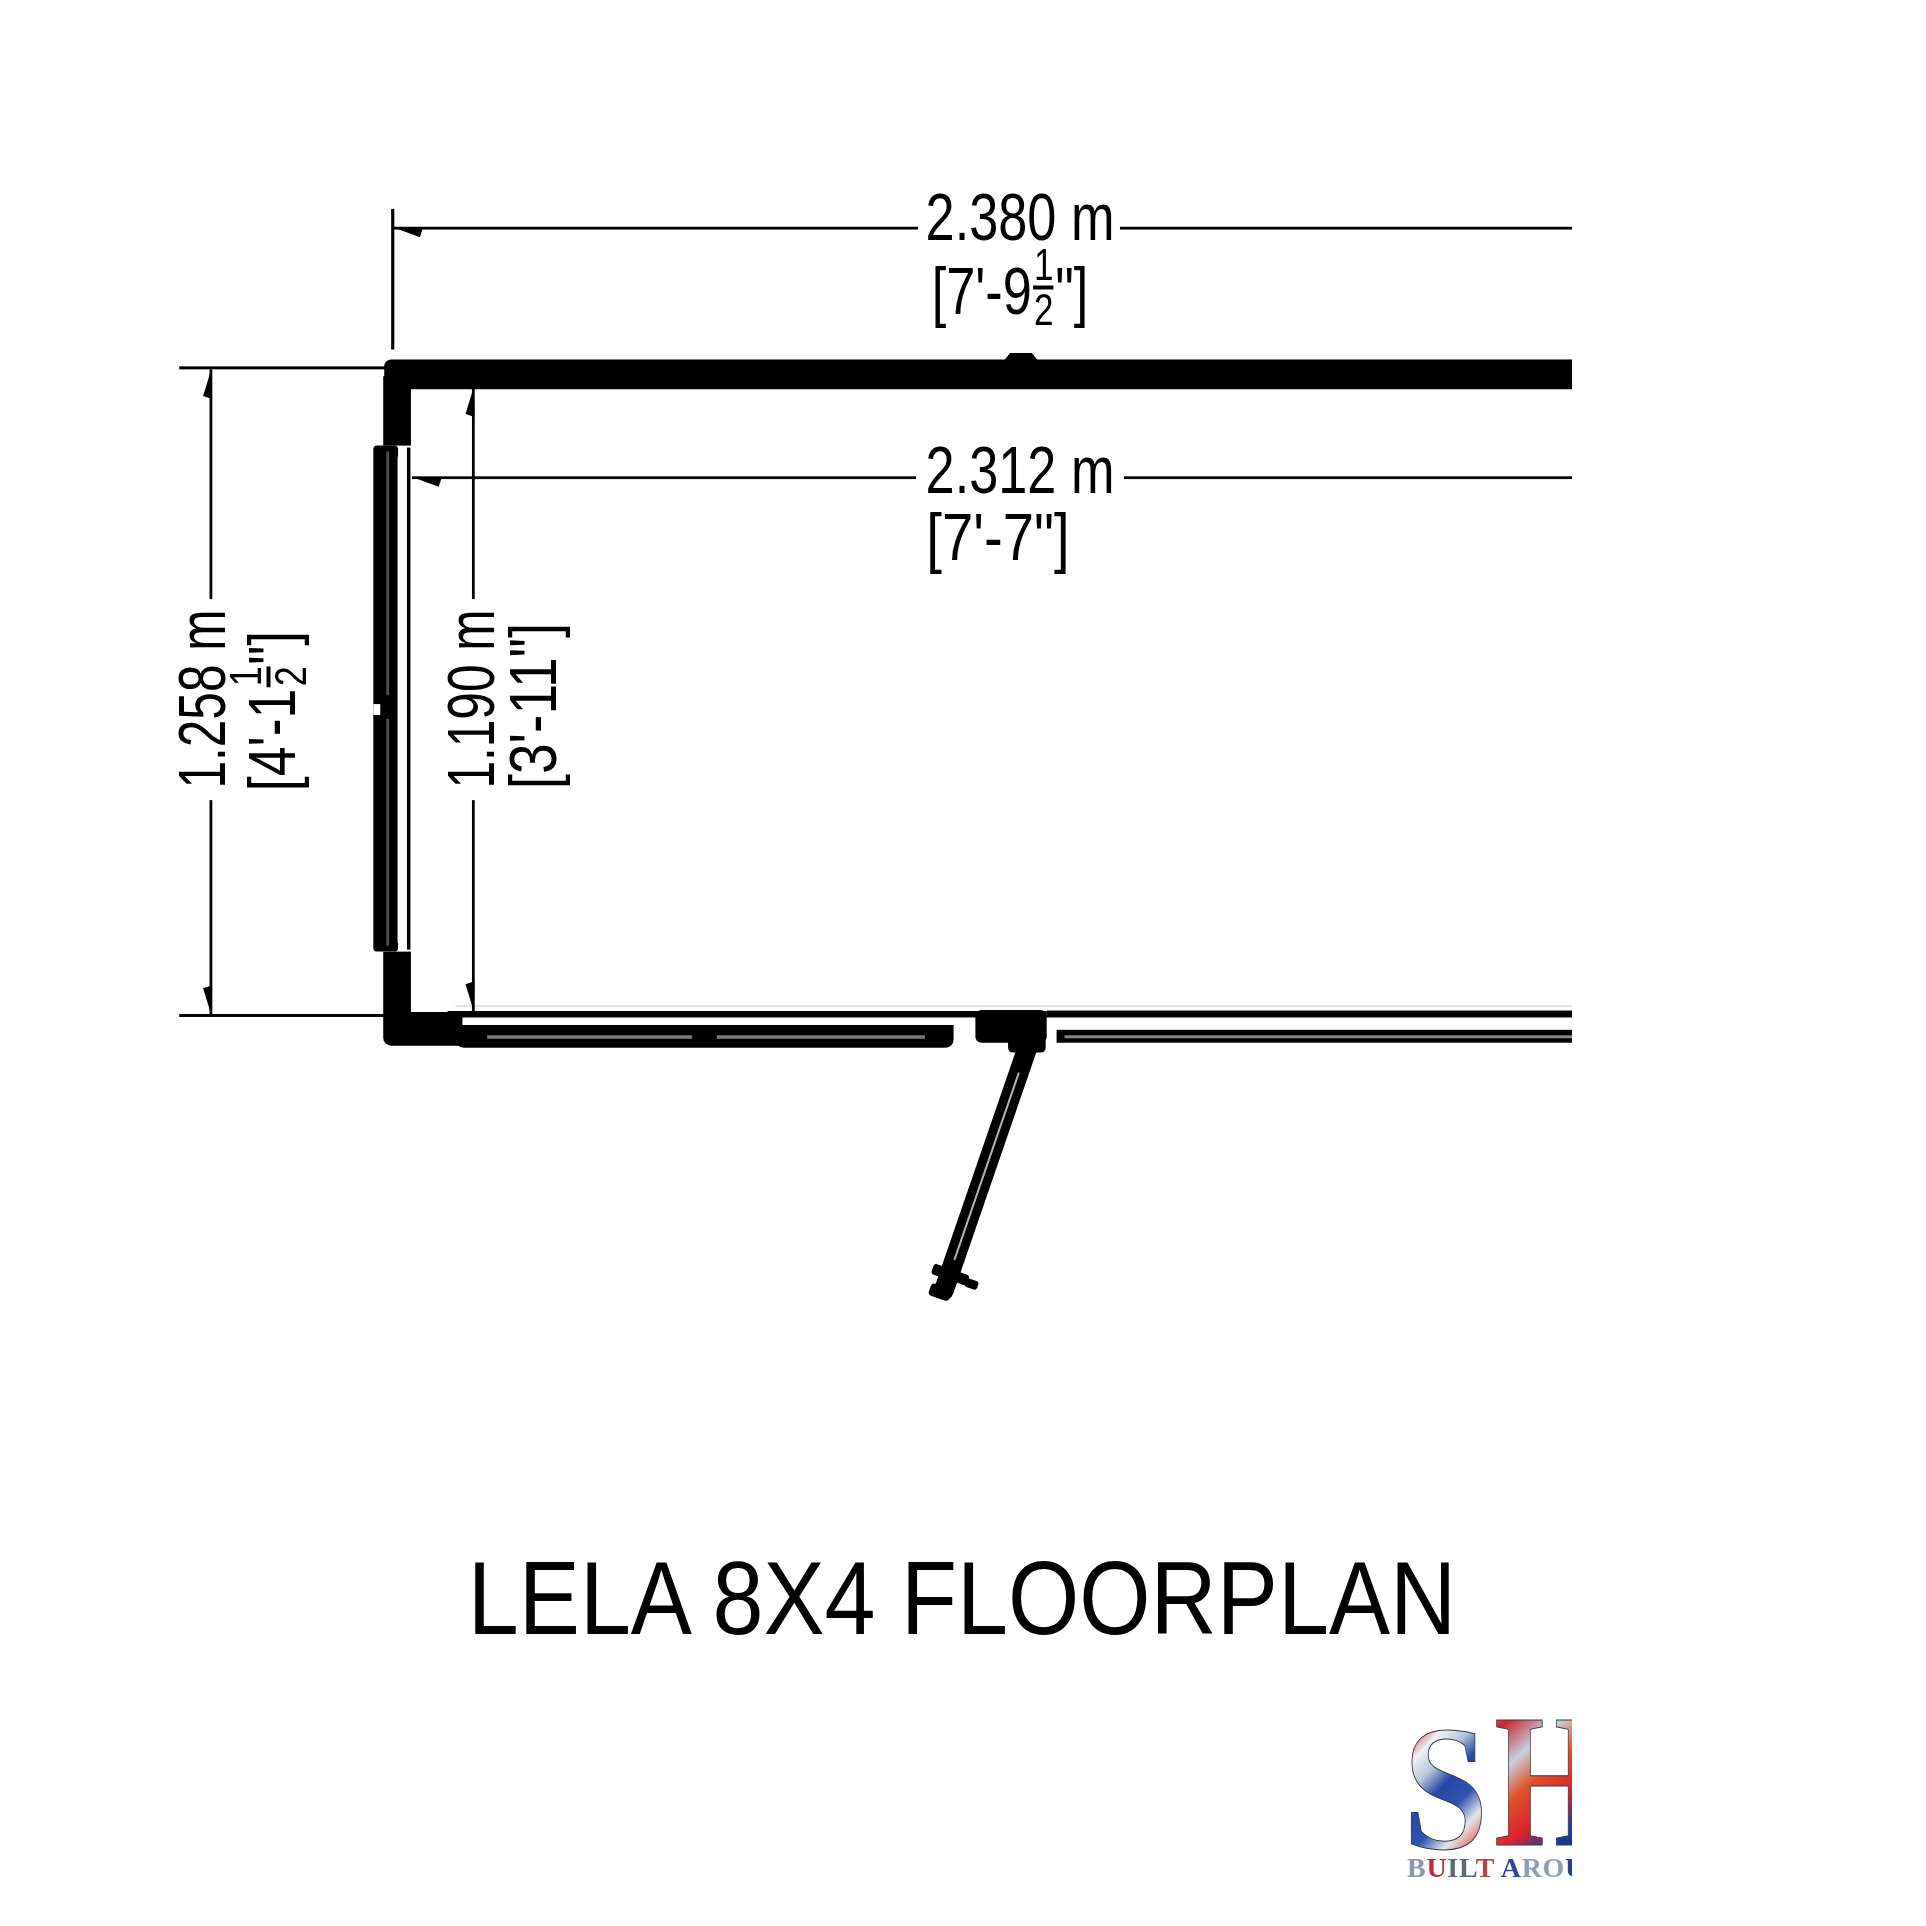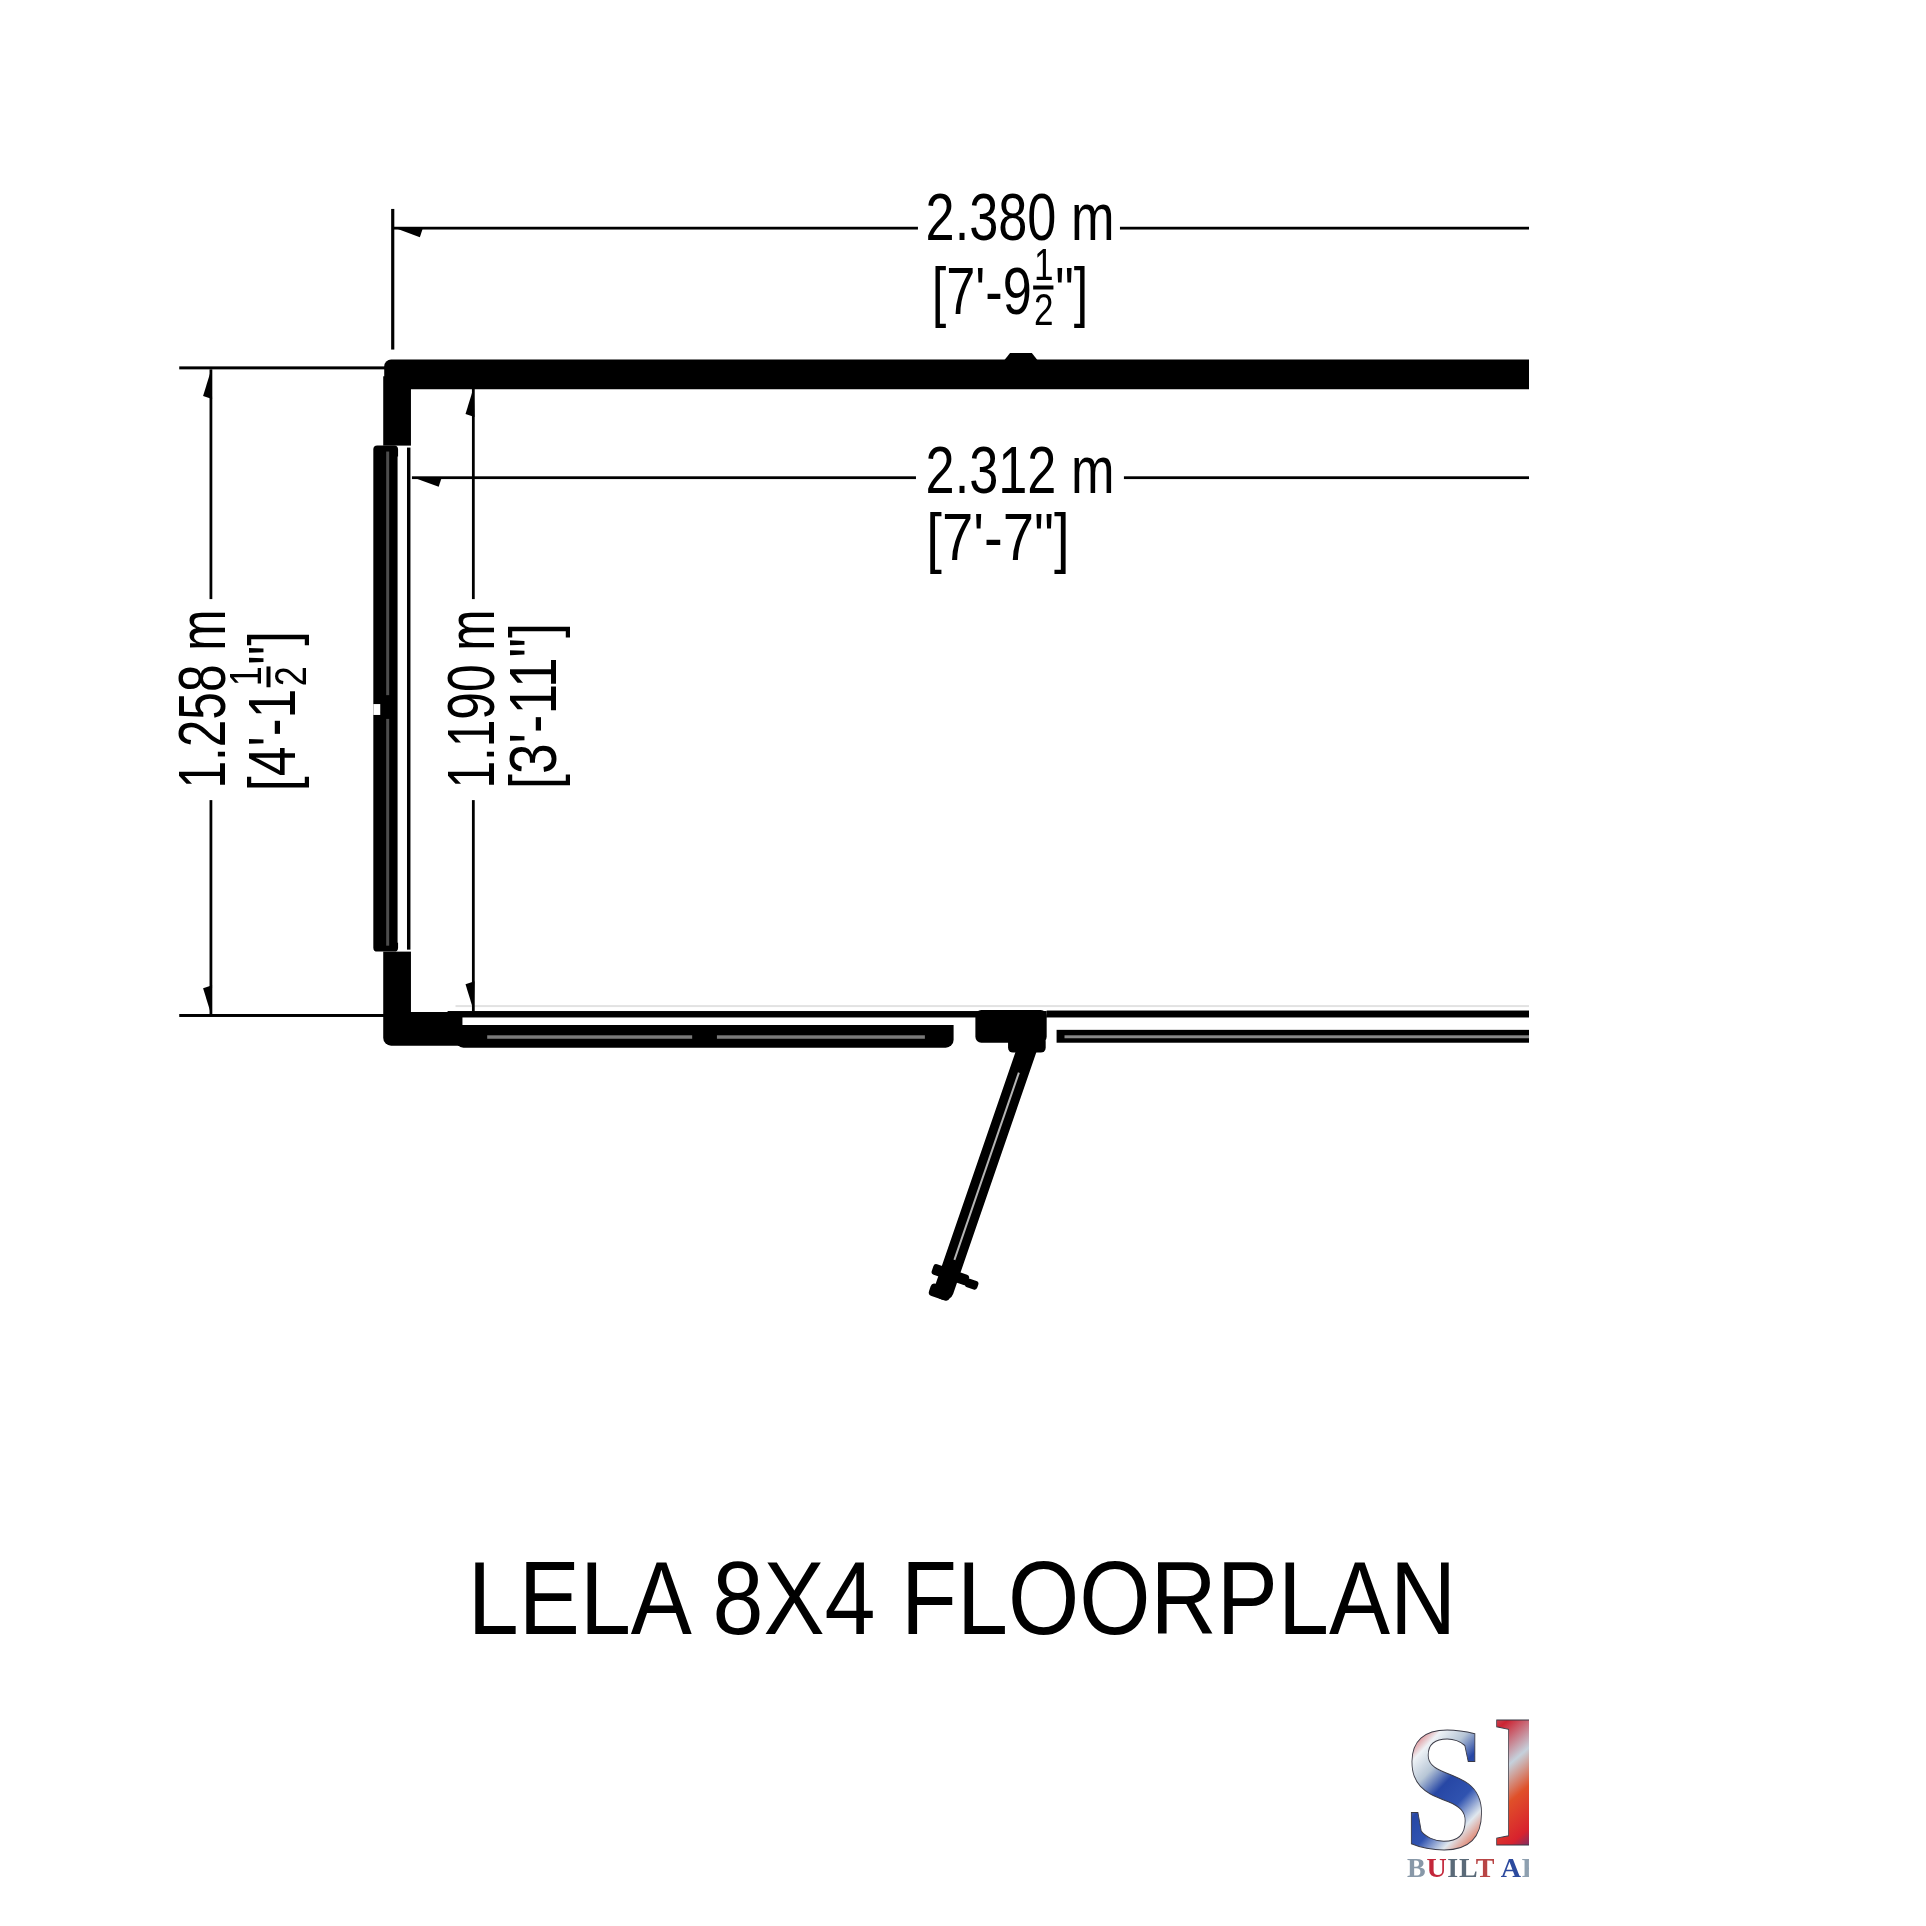--- a/index.html
+++ b/index.html
@@ -1,17 +1,17 @@
 <!DOCTYPE html>
 <html><head>
 <meta charset="utf-8">
 <style>
   html,body{margin:0;padding:0;background:#fff;}
   #page{position:relative;width:1529px;height:1927px;background:#fff;overflow:hidden;
-        font-family:"Liberation Sans",sans-serif;}
+        font-family:"Liberation Sans",sans-serif;padding-left:43px;}
   #plan{position:absolute;left:0;top:0;}
   .lbl{position:absolute;color:#000;white-space:nowrap;line-height:1;-webkit-font-smoothing:antialiased;}
   .dim{font-size:67px;}
   .vf{display:inline-block;position:relative;width:30px;height:1px;vertical-align:baseline;}
   .vf span{position:absolute;left:3px;font-size:45px;line-height:1;}
   .vf .n{bottom:27px;}
   .vf .d{bottom:-18px;}
   .vf .bar{position:absolute;left:2px;right:2px;bottom:24px;height:3.6px;background:#000;}
 </style>
 </head>

